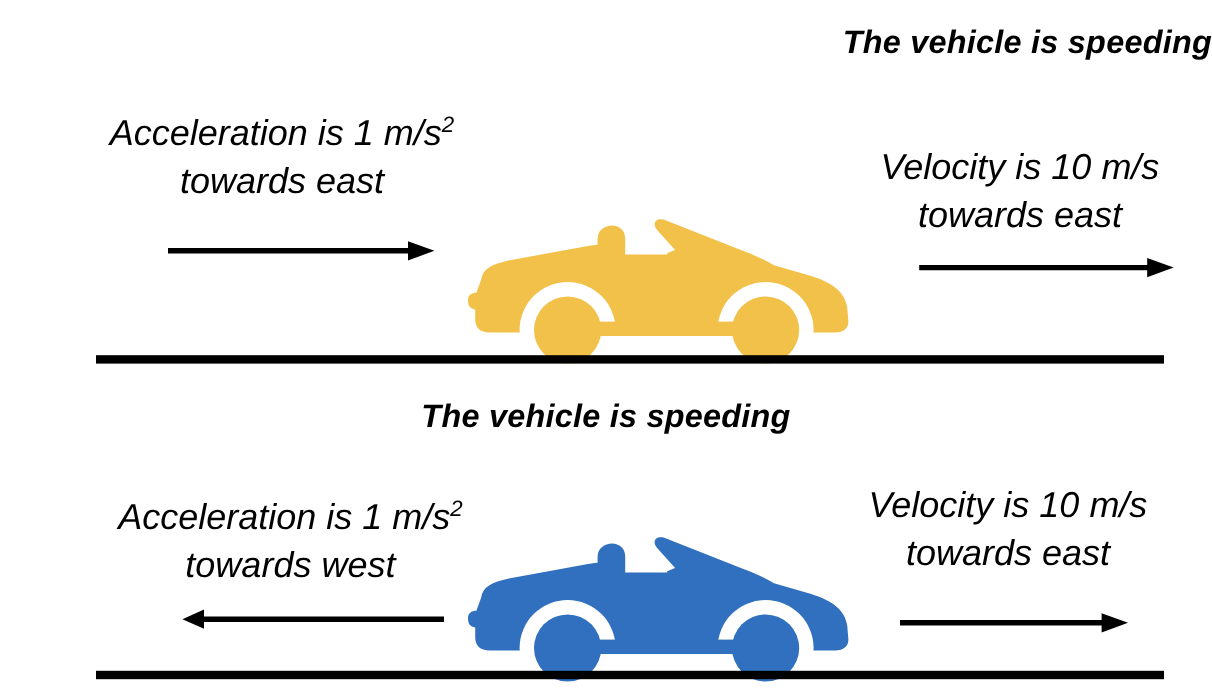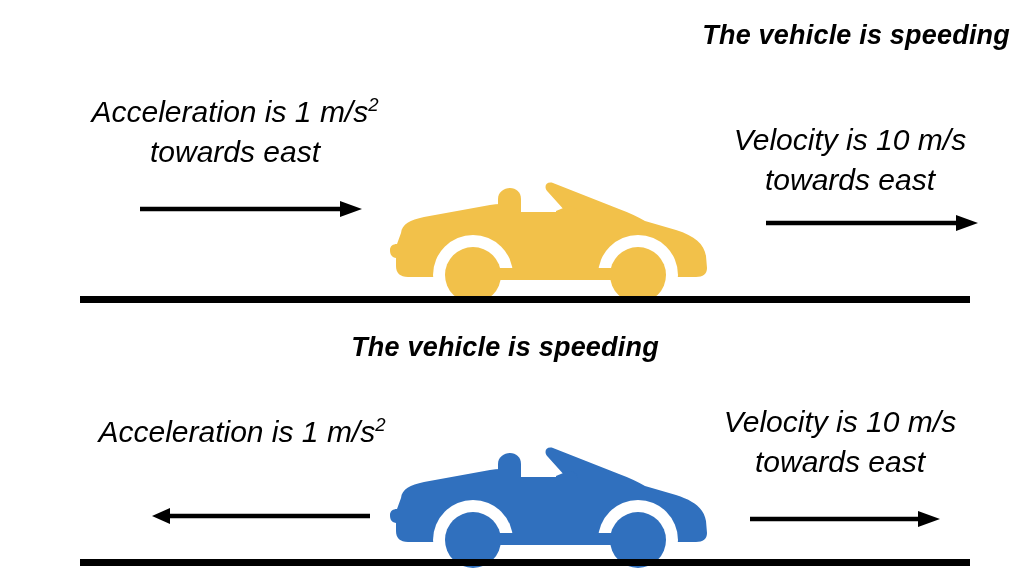--- a/index.html
+++ b/index.html
@@ -153,20 +153,21 @@
 
     <div class="ground ground-top"></div>
   </div>
 
   <div class="panel panel-bottom">
     <div class="panel-title title-bottom">The vehicle is speeding</div>
   </div>
 
   <div class="label label-accel-bot">
     <span>Acceleration is 1 m/s</span><span class="sup">2</span><br>
+    <span>towards west</span>
   </div>
 
   <div class="label label-vel-bot">
     <span>Velocity is 10 m/s</span><br>
     <span>towards east</span>
   </div>
 
   <svg class="arrow-svg arrow-accel-bot" width="218" height="22" viewBox="0 0 218 22">
     <line x1="218" y1="11" x2="16" y2="11" stroke="#000" stroke-width="4.5"></line>
     <polygon points="18,3 0,11 18,19" fill="#000"></polygon>

